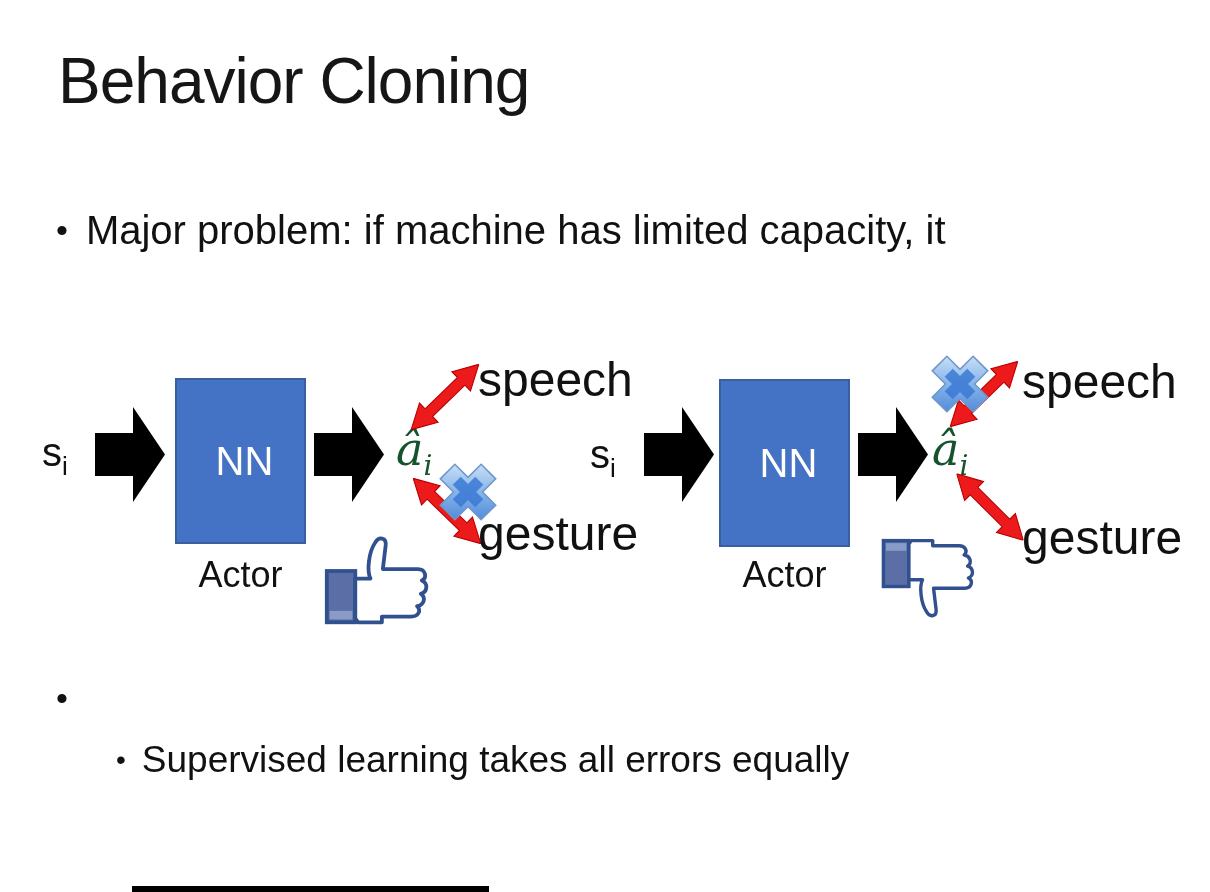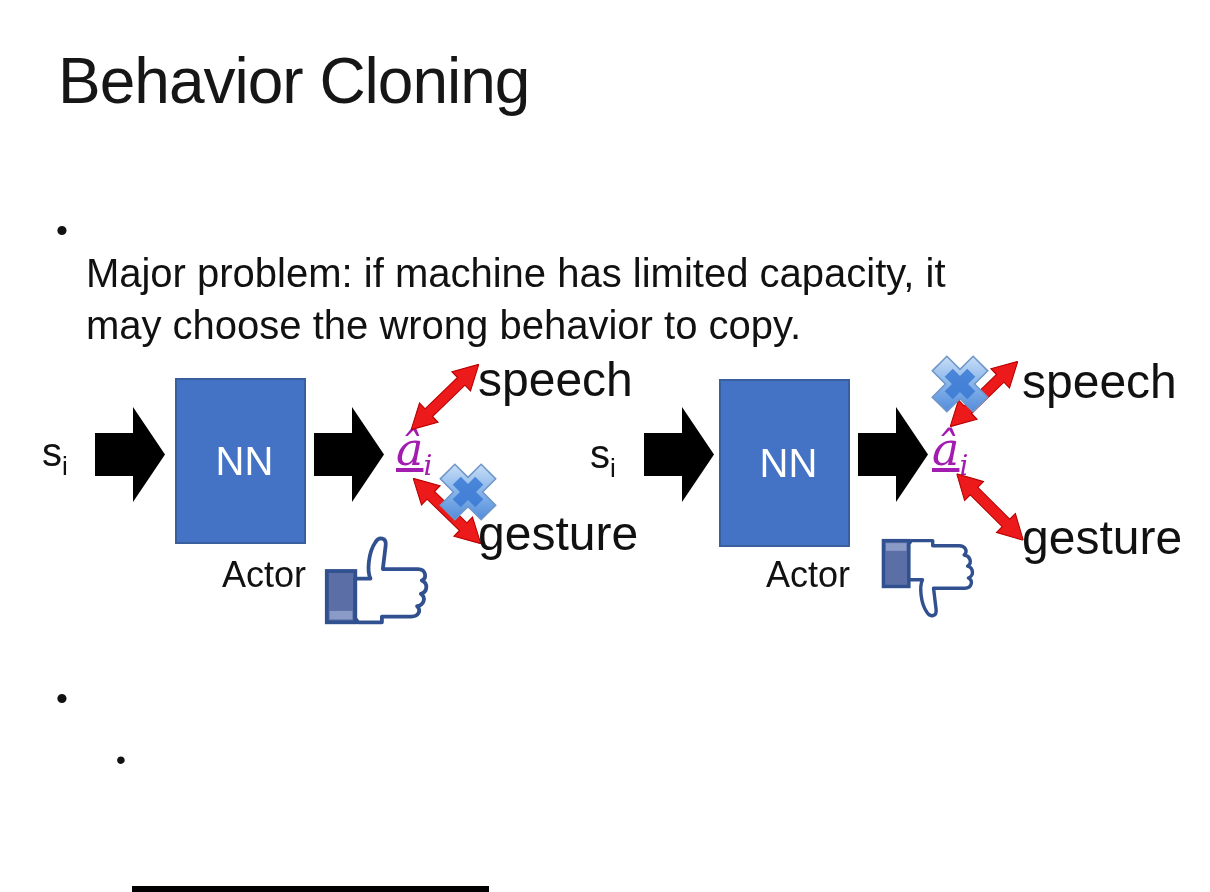--- a/index.html
+++ b/index.html
@@ -12,45 +12,45 @@
   .slide{position:relative;width:1210px;height:854px;background:var(--background,#fff);}
 
   .title{
     position:absolute;left:58px;top:44px;
     font-size:64px;font-weight:300;letter-spacing:-1px;color:#161616;
     white-space:nowrap;
   }
 
   .bullet-item{position:absolute;display:flex;align-items:flex-start;}
   .bullet-dot{font-size:34px;line-height:52px;margin-right:18px;}
-  .bullet-text{font-size:40px;line-height:52px;margin-top:43px;}
+  .bullet-text{font-size:40px;line-height:52px;}
   .bullet-line{display:block;}
 
   #bullet-main{left:56px;top:204px;width:1080px;}
   #bullet-bottom{left:56px;top:672px;width:1100px;}
   #bullet-sub{left:116px;top:736px;width:1050px;}
   #bullet-sub .bullet-dot{font-size:28px;line-height:48px;margin-right:16px;}
   #bullet-sub .bullet-text{font-size:37px;line-height:48px;}
 
   
   .abs{position:absolute;}
   .state-label{font-size:40px;white-space:nowrap;}
   .state-label sub{font-size:26px;}
   .nn-box{
     background:var(--nn-box-fill,#4472C4);
     border:2px solid var(--nn-box-border,#3A5F9F);
     display:flex;align-items:center;justify-content:center;
     box-sizing:border-box;
     padding-left:8px;
   }
   .nn-label{color:var(--nn-text,#fff);font-size:40px;}
-  .actor-label{font-size:36px;text-align:right;}
+  .actor-label{font-size:36px;text-align:center;}
   .action-label{
     font-family:"DejaVu Serif","Liberation Serif",serif;font-style:italic;
-    font-size:46px;white-space:nowrap;color:#a21caf;text-decoration:underline;
+    font-size:46px;white-space:nowrap;color:#14532d;
   }
   .action-label sub{font-size:28px;}
   .io-label{font-size:48px;white-space:nowrap;}
 
   .black-arrow{fill:var(--black-arrow,#000);}
   .red-dbl{fill:var(--red-arrow,#EC1A1A);stroke:var(--red-arrow-edge,#B80000);stroke-width:1.2;}
   .thumb-hand{fill:var(--thumb-hand,#fff);stroke:var(--thumb-outline,#31508F);stroke-width:4;stroke-linejoin:round;}
   .thumb-cuff{fill:var(--thumb-cuff,#5B6EA6);stroke:var(--thumb-outline,#31508F);stroke-width:4;}
   .thumb-cuff-band{fill:var(--thumb-cuff-band,#8A9BC8);}
   .cross-inner{fill:var(--cross-dark,#3A79D4);opacity:.85;}
@@ -71,21 +71,20 @@
 </svg>
 
 <div class="slide">
 
   <div class="title">Behavior Cloning</div>
 
   <div class="bullet-item" id="bullet-main">
     <span class="bullet-dot">•</span>
     <span class="bullet-text">
       <span class="bullet-line">Major problem: if machine has limited capacity, it</span>
-      <span class="bullet-line">may choose the wrong behavior to copy.</span>
     </span>
   </div>
 
   <div>
     <div class="abs state-label" style="left:42px;top:430px;"><span>s</span><sub>i</sub></div>
 
     <svg class="abs" style="left:95px;top:407px;" width="70" height="95" viewBox="0 0 70 95">
       <polygon class="black-arrow" points="0,26 38,26 38,0 70,47.5 38,95 38,69 0,69"></polygon>
     </svg>
 
@@ -169,16 +168,17 @@
       </g>
     </svg>
   </div>
 
   <div class="bullet-item" id="bullet-bottom">
     <span class="bullet-dot">•</span>
   </div>
 
   <div class="bullet-item" id="bullet-sub">
     <span class="bullet-dot">•</span>
+    <span class="bullet-text">Supervised learning takes all errors equally</span>
   </div>
 
   <div class="bottom-strip"></div>
 </div>
 
 </body></html>

